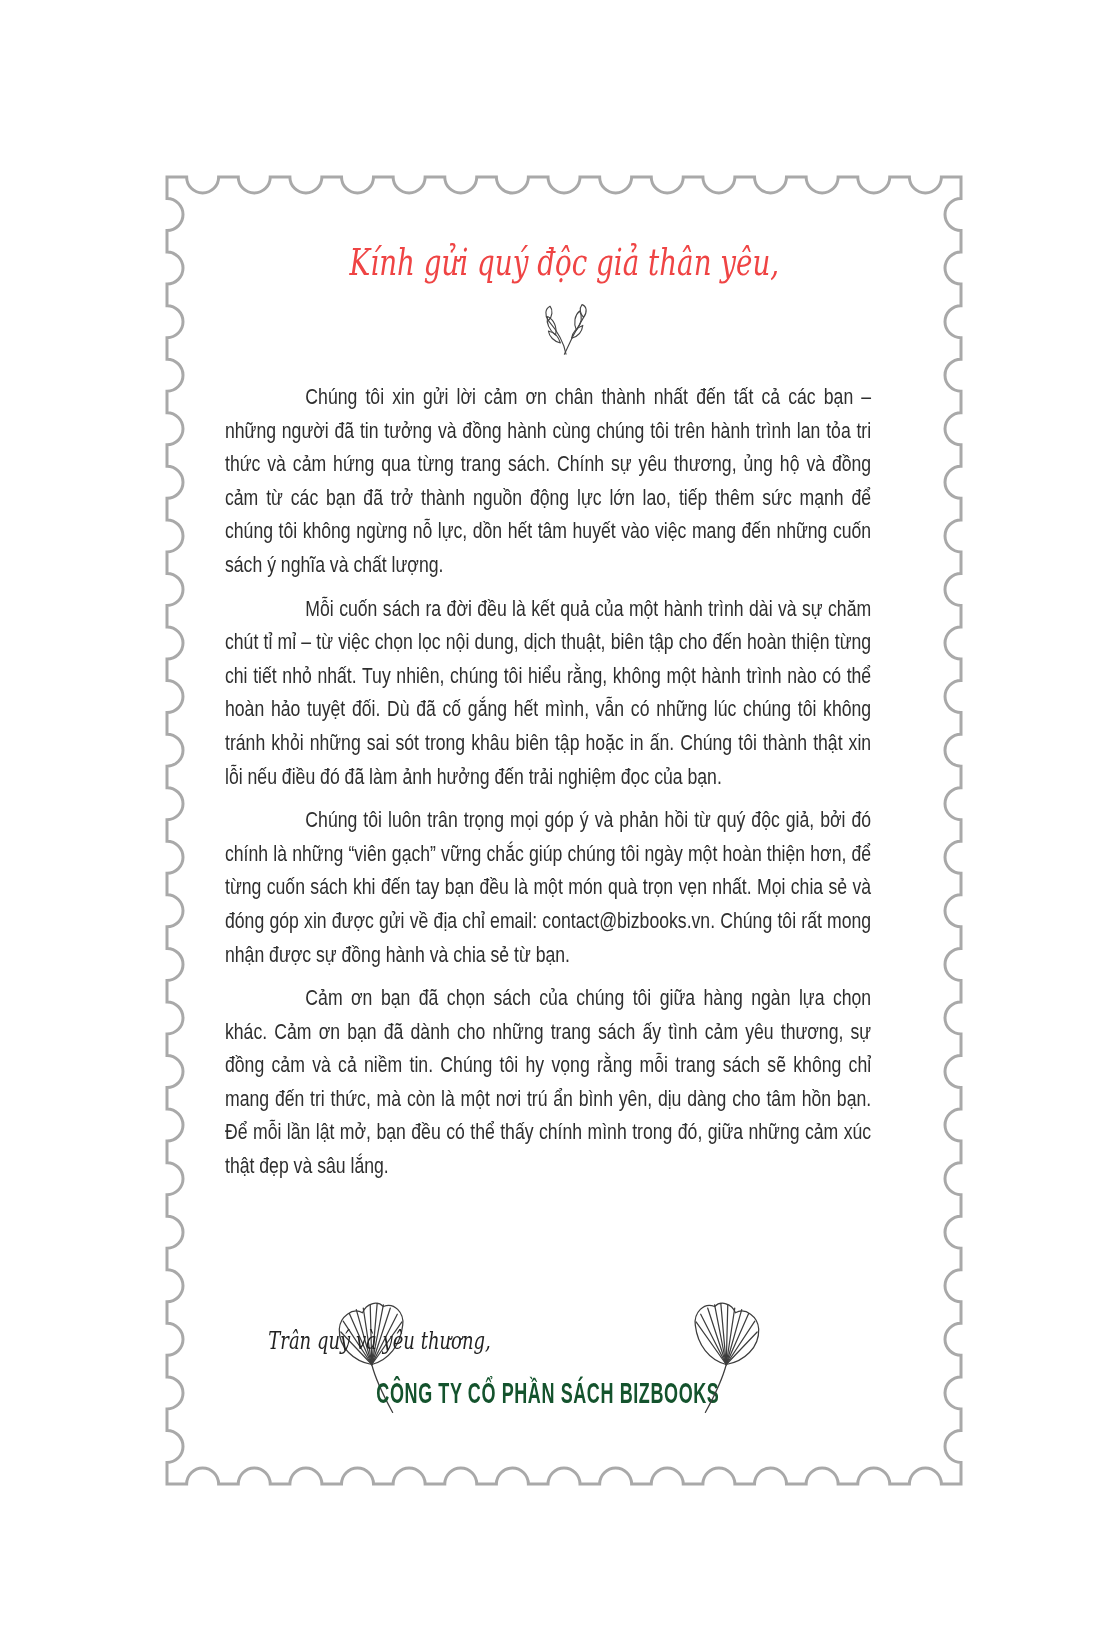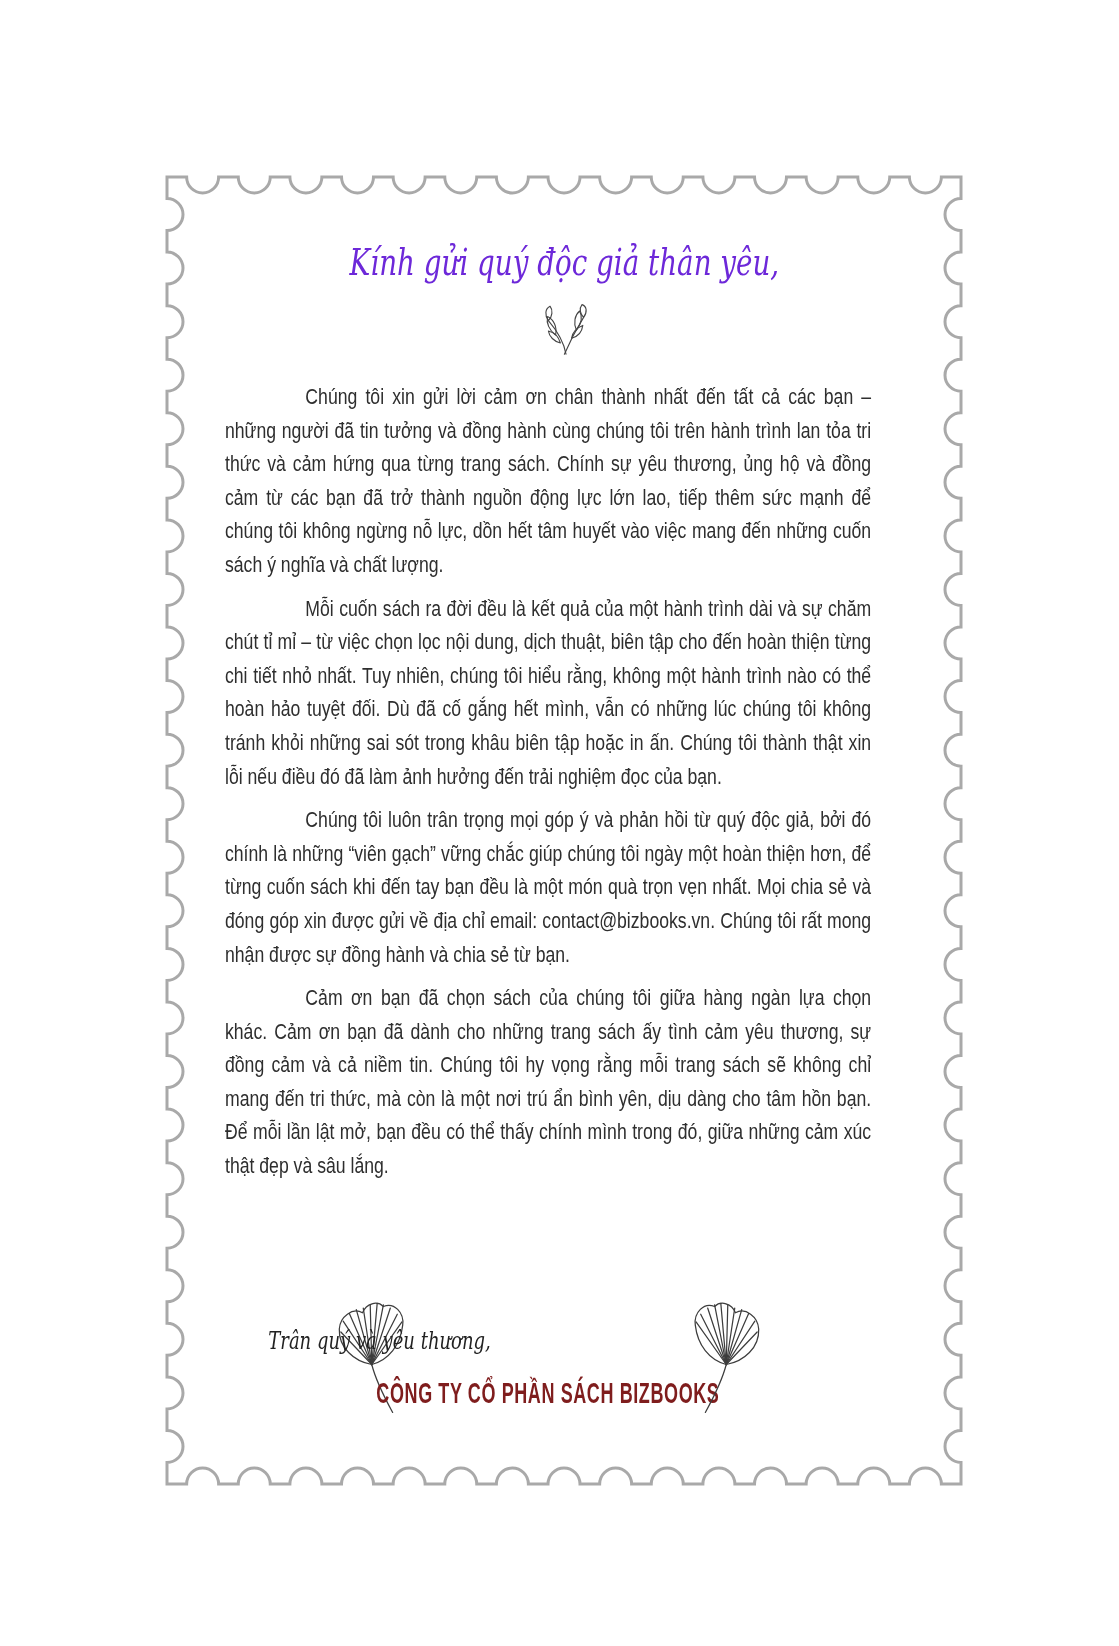--- a/index.html
+++ b/index.html
@@ -10,21 +10,21 @@
     font-family:"Liberation Sans", sans-serif;
     overflow:hidden;
   }
   .stamp-border{position:absolute;left:162px;top:172px;}
   .stamp-border path{fill:none;stroke-width:3px;}
 
   .letter-title{
     position:absolute;left:167px;top:240px;width:794px;
     text-align:center;line-height:46px;
     font-family:"DejaVu Serif", serif;font-style:italic;
-    font-size:37px;font-weight:500;color:#6d28d9;
+    font-size:37px;font-weight:500;color:#ef4444;
     white-space:nowrap;
   }
   .letter-title .squeeze{display:inline-block;transform:scaleX(.75);transform-origin:center top;}
 
   .ornament{position:absolute;left:534px;top:296px;width:64px;height:62px;}
   .ornament svg{width:100%;height:100%;}
 
   .content{
     position:absolute;left:225px;top:381px;width:788px;
     transform:scaleX(.82);transform-origin:left top;
@@ -38,21 +38,21 @@
     position:absolute;left:225px;top:1326px;width:646px;
     text-align:left;white-space:nowrap;
     font-family:"DejaVu Serif", serif;font-style:italic;
     font-size:25px;color:#222;
   }
   .signature-closing .squeeze{display:inline-block;transform:scaleX(.72);transform-origin:center top;}
 
   .company-name{
     position:absolute;left:225px;top:1376px;width:646px;
     text-align:center;white-space:nowrap;
-    font-size:30px;font-weight:700;letter-spacing:1px;color:#7f1d1d;
+    font-size:30px;font-weight:700;letter-spacing:1px;color:#14532d;
   }
   .company-name .squeeze{display:inline-block;transform:scaleX(.60);transform-origin:center top;}
 
   .ginkgo{position:absolute;top:1298px;width:86px;height:116px;}
   .ginkgo svg{width:100%;height:100%;}
   .ginkgo-left{left:328px;}
   .ginkgo-right{left:684px;transform:scaleX(-1);}
   .ginkgo path{fill:none;stroke:#3d3d3d;stroke-width:1.6px;stroke-linecap:round;}
   .ornament path{fill:none;stroke:#444;stroke-width:1.4px;stroke-linecap:round;stroke-linejoin:round;}
 </style>

